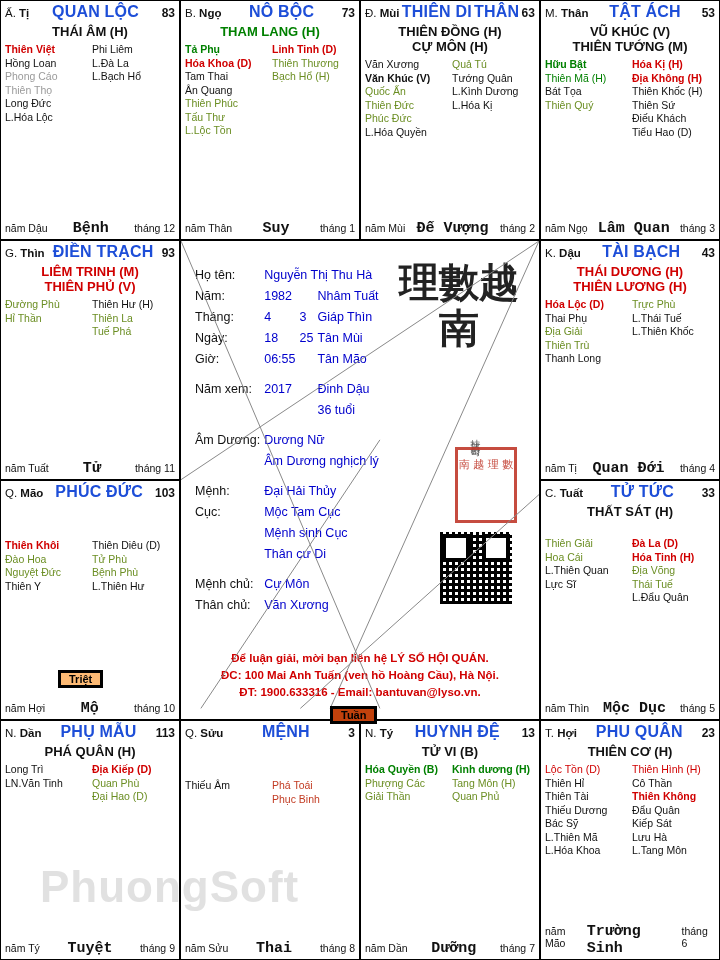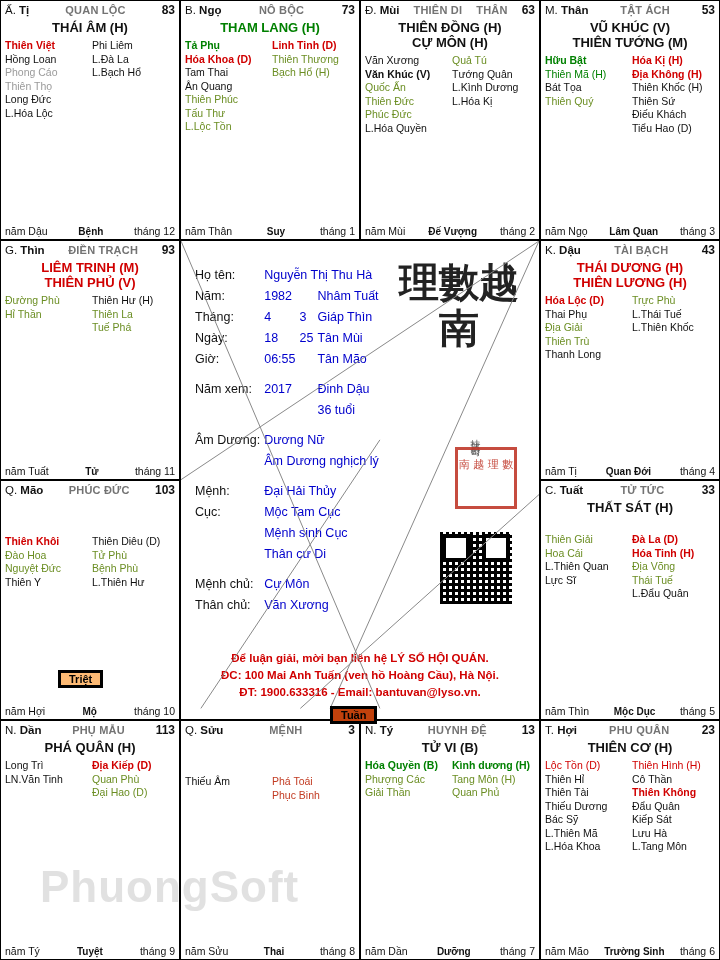--- a/index.html
+++ b/index.html
@@ -41,22 +41,22 @@
     align-items: baseline;
     justify-content: space-between;
     padding: 2px 4px 0 4px;
     font-size: 11.5px;
   }
   .pal-chi { color: #111; }
   .pal-chi .can { color: #111; }
   .pal-chi .chi { font-weight: bold; color: #111; }
   .pal-name {
     font-weight: bold;
-    font-size: 11px;
-    color: #737373;
+    font-size: 16px;
+    color: #1d4ed8;
     letter-spacing: .2px;
     text-align: right;
   }
   .pal-num {
     font-weight: bold;
     font-size: 12px;
     color: #111;
   }
   .pal-stars-main {
     text-align: center;
@@ -80,21 +80,21 @@
   .pal-foot {
     position: absolute;
     left: 0; right: 0; bottom: 2px;
     display: flex;
     align-items: baseline;
     justify-content: space-between;
     padding: 0 4px;
     font-size: 10.5px;
     color: #111;
   }
-  .pal-foot .mid { font-weight: bold; font-size: 10px; }
+  .pal-foot .mid { font-weight: bold; font-size: 15px; font-family: Liberation Mono, monospace; }
 
   
   .c-red { color: #d00000; }
   .c-green { color: #008000; }
   .c-black { color: #111111; }
   .c-gray { color: #9a9a9a; }
   .c-olive { color: #6b8e23; }
   .c-dred { color: #c23b22; }
   .b { font-weight: bold; }
 
@@ -131,21 +131,21 @@
     right: 58px; top: 190px;
     font-size: 10px;
     line-height: 12px;
     color: #555;
     writing-mode: vertical-rl;
     height: 70px;
   }
   .seal {
     position: absolute;
     right: 22px; top: 206px;
-    width: 62px; height: 62px;
+    width: 62px; height: 76px;
     border: 3px solid #c0392b;
     color: #c0392b;
     font-family: "DejaVu Serif", serif;
     font-size: 11px;
     line-height: 13px;
     text-align: center;
     padding-top: 8px;
     opacity: .9;
   }
   .qr {

